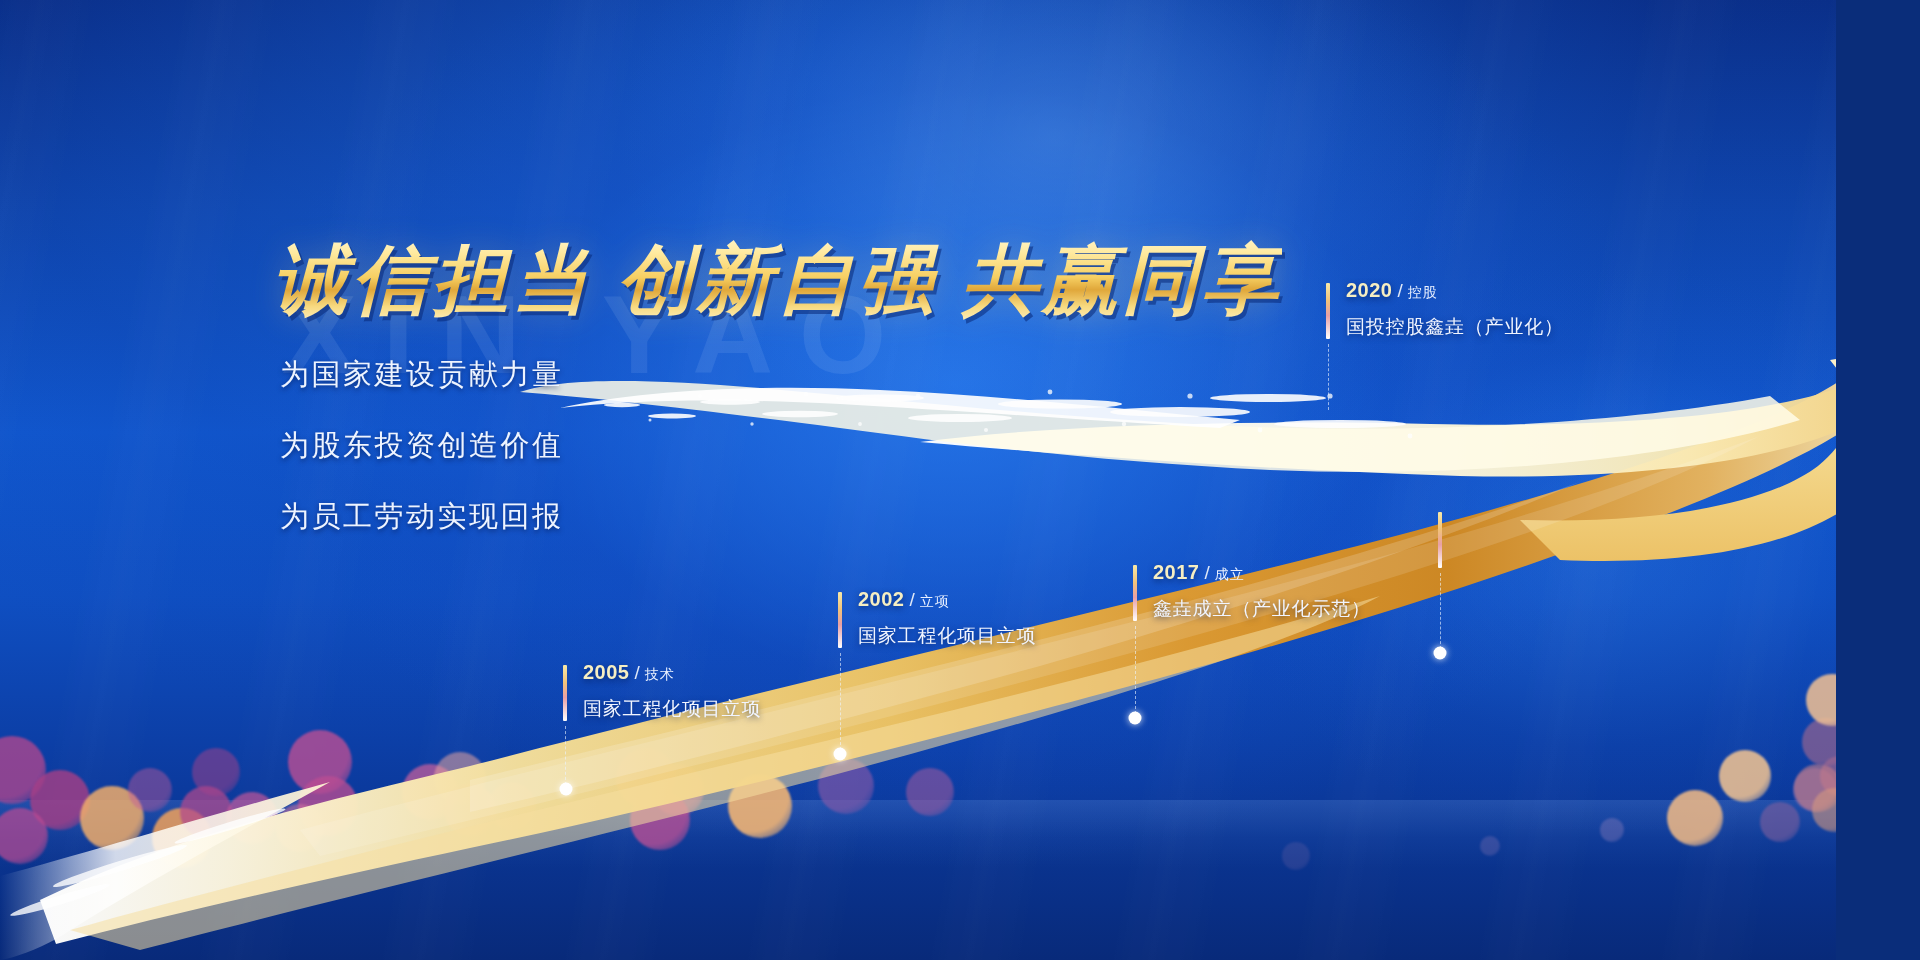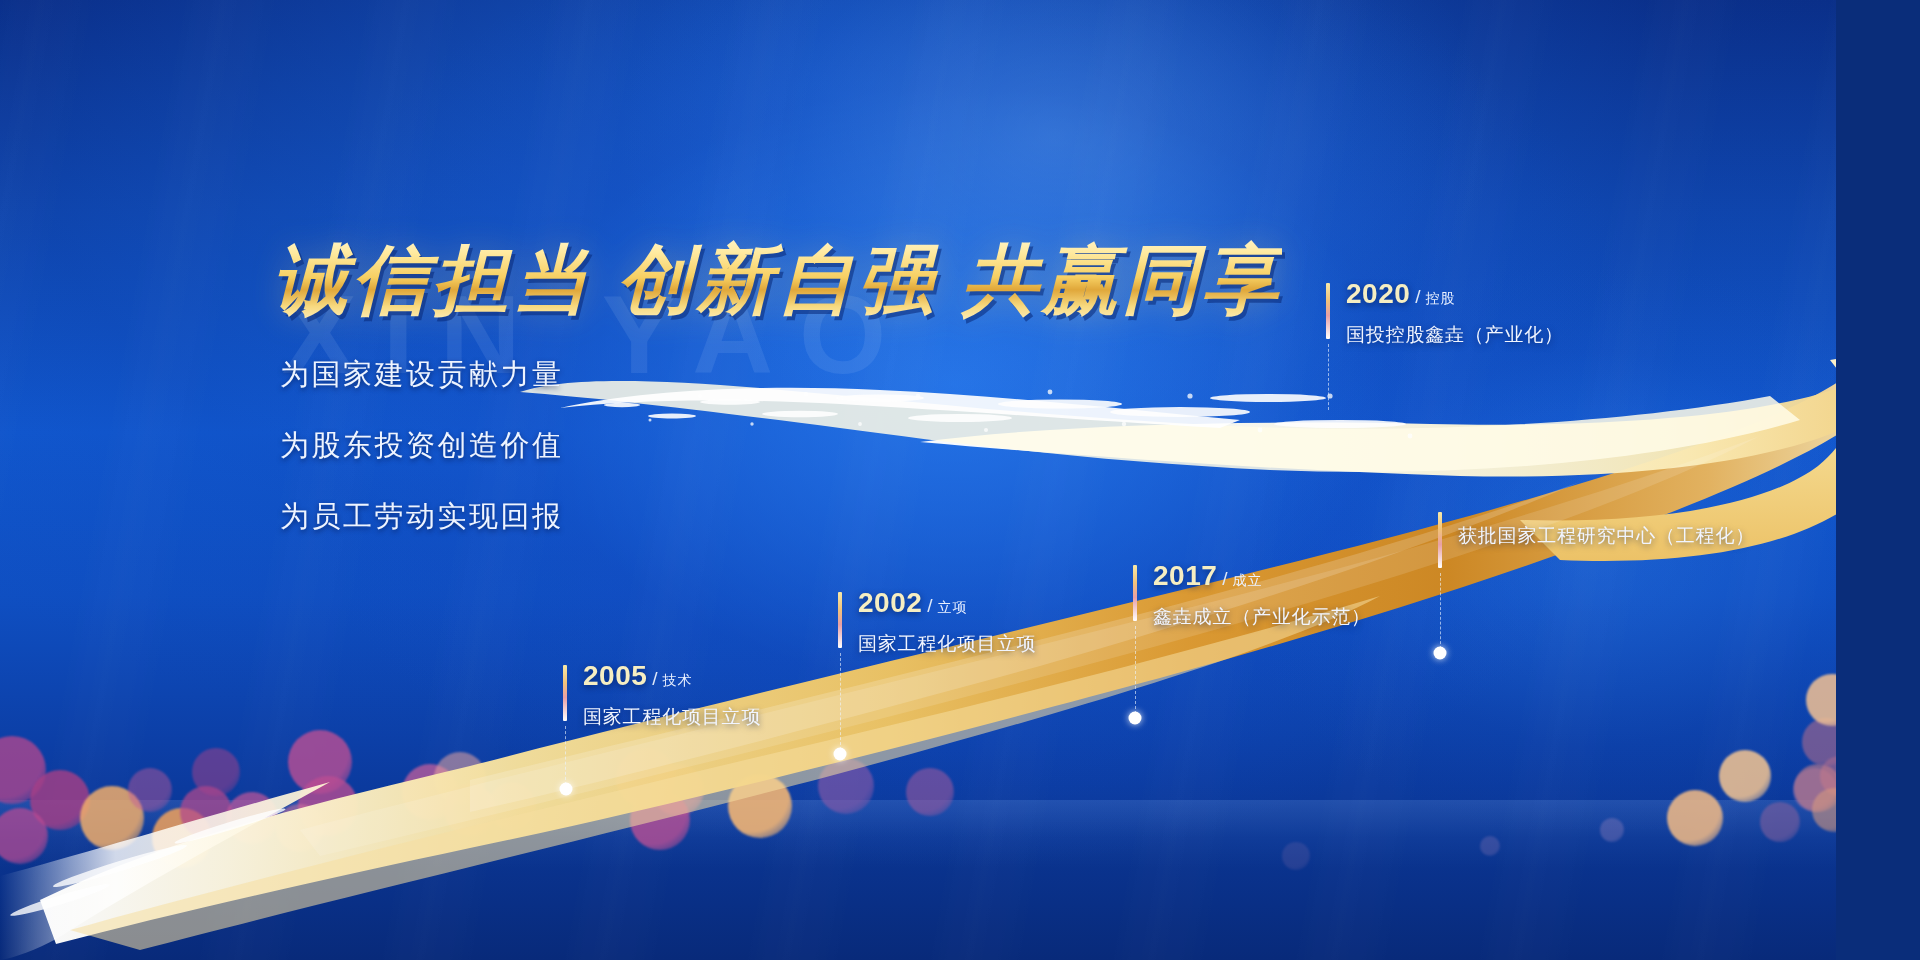--- a/index.html
+++ b/index.html
@@ -99,21 +99,21 @@
   .marker { position:absolute; }
   .marker .bar {
     position:absolute; left:0; top:0;
     width: 4px; height: 56px;
     background: linear-gradient(180deg, #f7e9a8 0%, #f2c27a 32%, #e8a0a6 58%, #ffffff 100%);
     border-radius: 1px;
   }
   .marker .txt { position:absolute; left: 20px; top: -3px; white-space: nowrap; }
   .marker .year-row { line-height: 1; }
   .marker .year {
-    font-size: 28px; font-weight: 700; color: #f6eec2;
+    font-size: 20px; font-weight: 700; color: #f6eec2;
     letter-spacing: .5px;
     text-shadow: 0 2px 6px rgba(0,20,70,.6);
   }
   .marker .slash { font-size: 19px; color: #dfe8f7; margin: 0 5px; }
   .marker .tag { font-size: 14px; color: #eaf1ff; letter-spacing: 1px; }
   .marker .desc {
     margin-top: 14px;
     font-size: 19px; color: #f1f5ff; letter-spacing: .8px;
     text-shadow: 0 2px 6px rgba(0,20,70,.6);
   }
@@ -330,21 +330,20 @@
         <div class="txt">
           <div class="year-row"><span class="year">2017</span><span class="slash">/</span><span class="tag">成立</span></div>
           <div class="desc">鑫垚成立（产业化示范）</div>
         </div>
       </div>
       <div class="leader" style="left: 1135px; top: 626px; height: 88px;"></div>
       <div class="dot" style="left: 1135px; top: 718px;"></div>
       <div class="marker" style="left: 1438px; top: 512px;">
         <div class="bar"></div>
         <div class="txt">
-          <div class="desc">获批国家工程研究中心（工程化）</div>
         </div>
       </div>
       <div class="leader" style="left: 1440px; top: 573px; height: 76px;"></div>
       <div class="dot" style="left: 1440px; top: 653px;"></div>
       <div class="marker" style="left: 1326px; top: 283px;">
         <div class="bar"></div>
         <div class="txt">
           <div class="year-row"><span class="year">2020</span><span class="slash">/</span><span class="tag">控股</span></div>
           <div class="desc">国投控股鑫垚（产业化）</div>
         </div>

